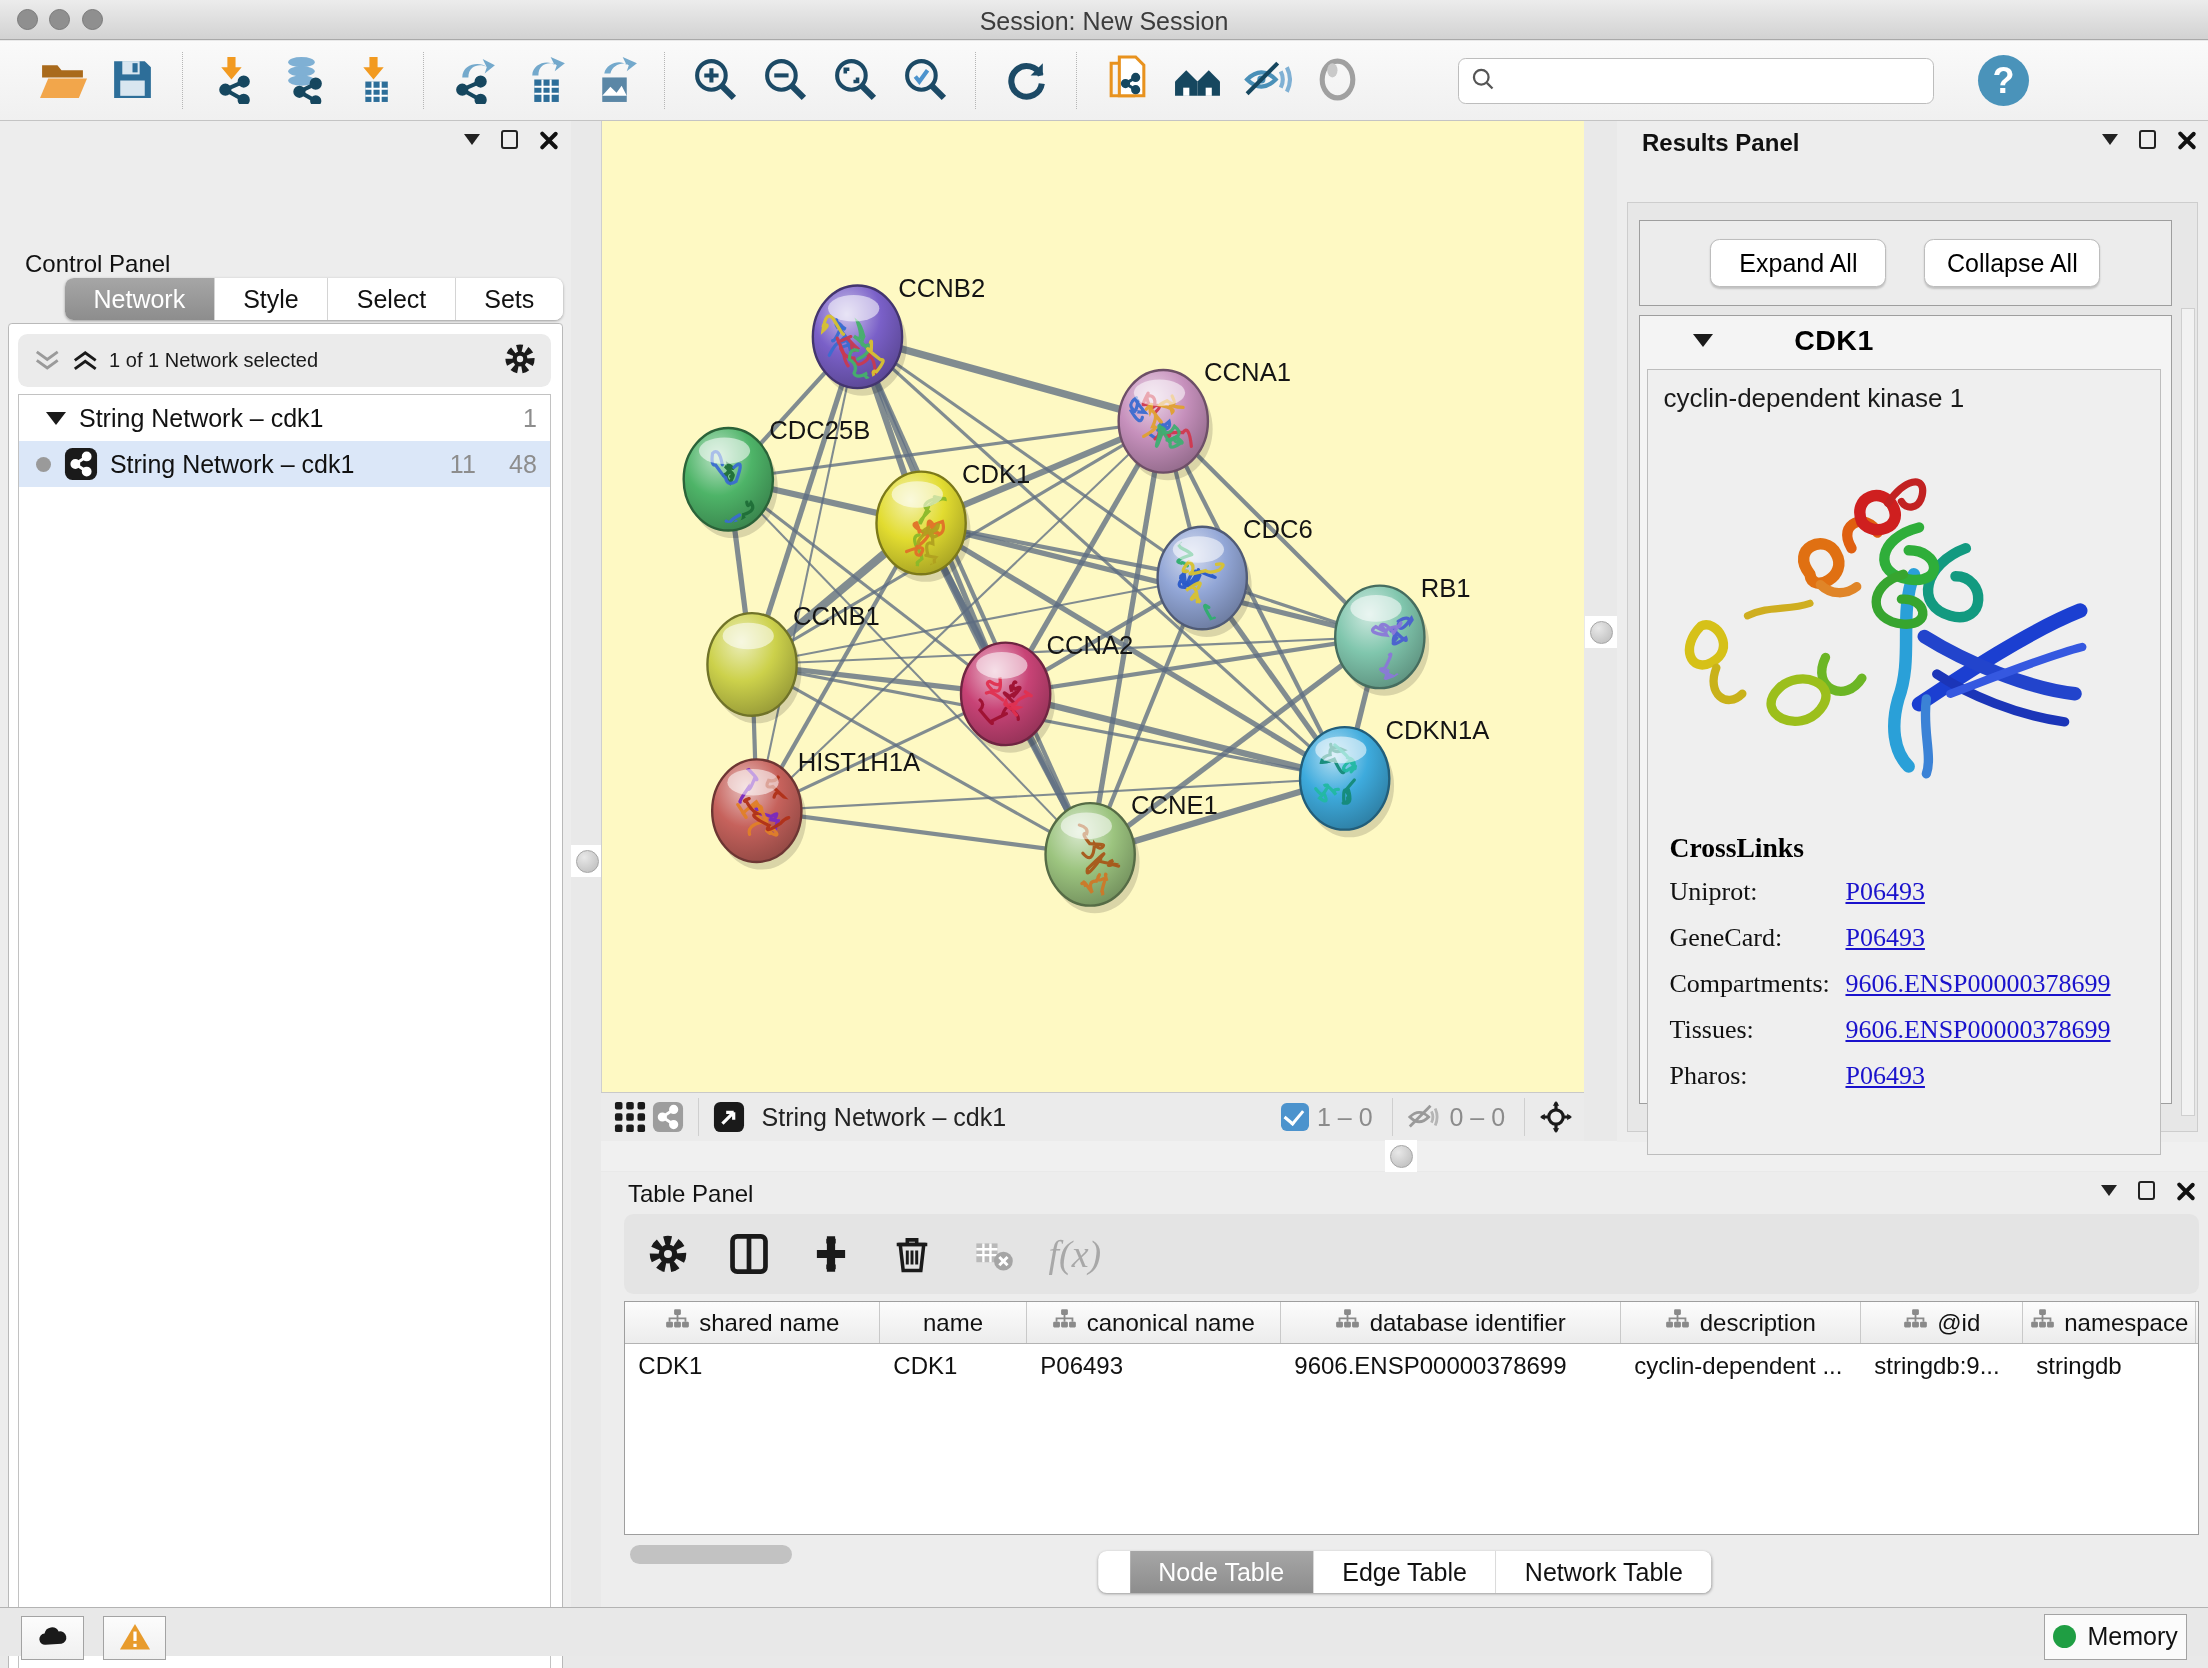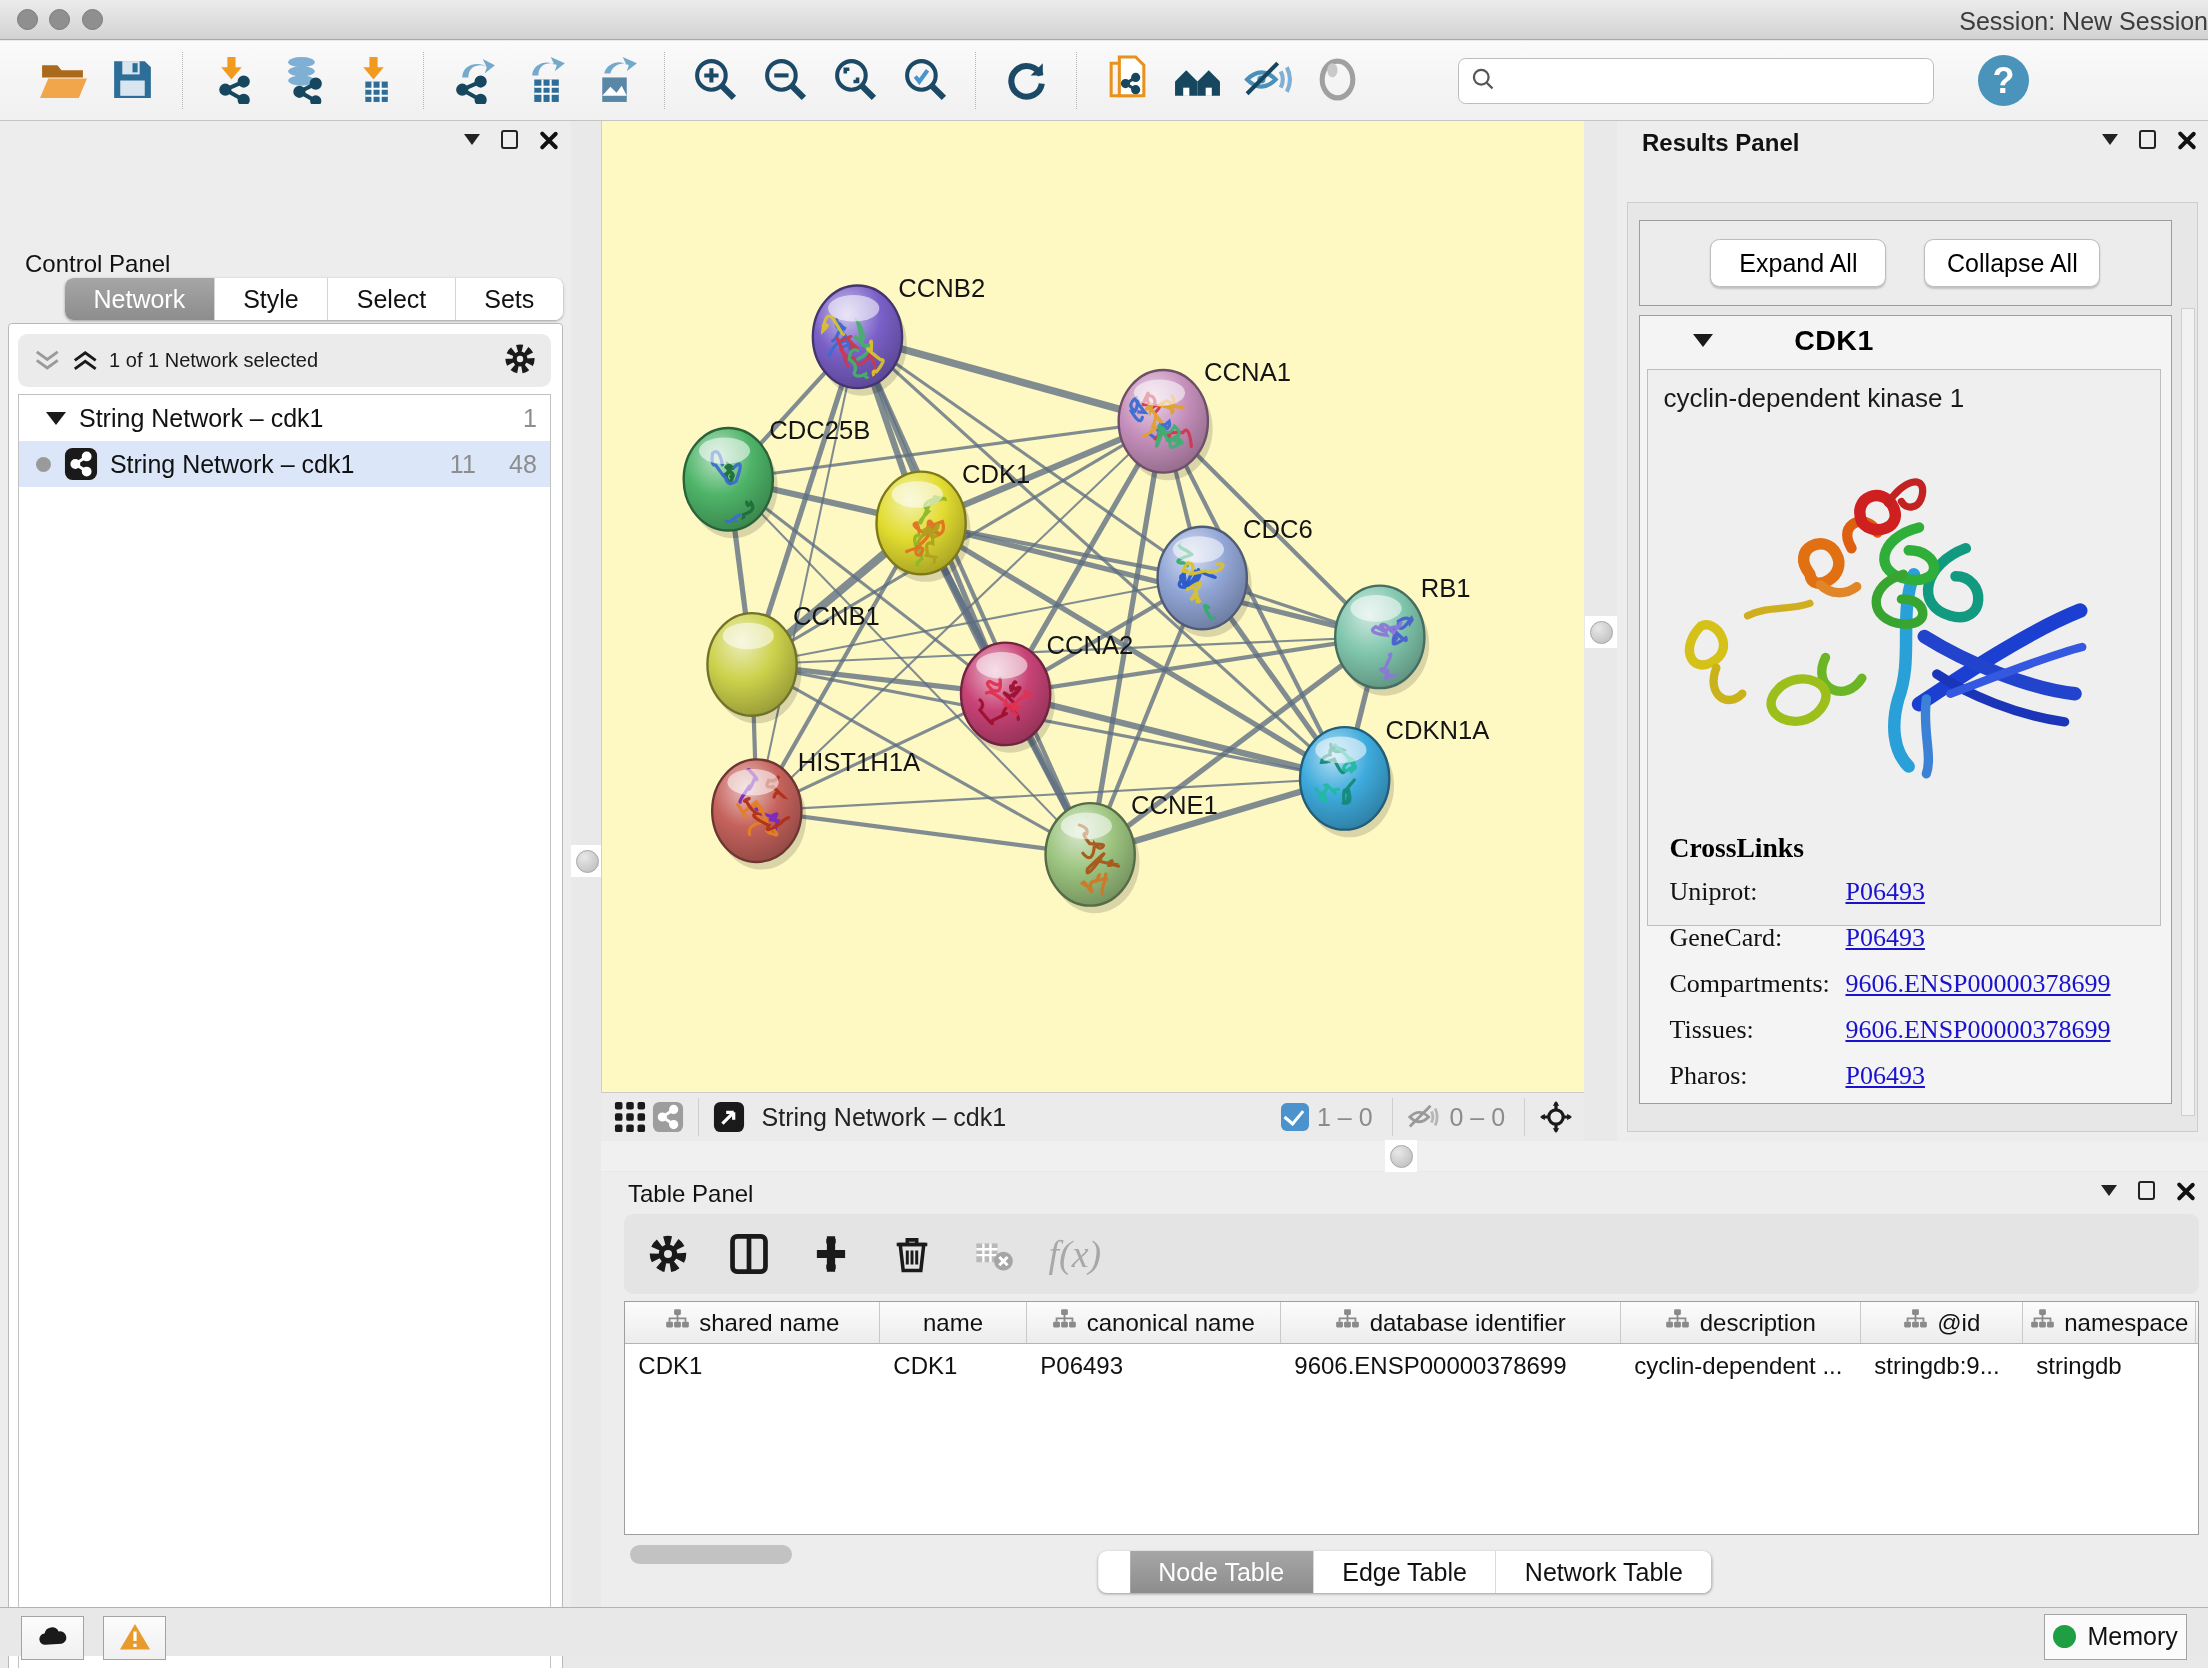--- a/index.html
+++ b/index.html
@@ -5,21 +5,21 @@
   * { margin:0; padding:0; box-sizing:border-box; }
   html,body { width:2208px; height:1668px; overflow:hidden; background:#e9e9e9;
               font-family:"Liberation Sans", sans-serif; -webkit-font-smoothing:antialiased; }
   #app { position:relative; width:2208px; height:1668px; }
 
   
   #titlebar { position:absolute; left:0; top:0; width:2208px; height:40px;
               background:linear-gradient(#ececec,#d2d2d2); border-bottom:1px solid #a9a9a9; }
   .traffic { position:absolute; left:17px; top:8.6px; display:flex; gap:11.4px; }
   .tl-dot { width:21px; height:21px; border-radius:50%; background:#8f8f8f; border:1px solid #7a7a7a; }
-  #win-title { position:absolute; left:0; right:0; top:6.7px; text-align:right;
+  #win-title { position:absolute; left:0; right:0; top:6.7px; text-align:center;
                font-size:25px; color:#3c3c3c; }
 
   
   #toolbar { position:absolute; left:0; top:41px; width:2208px; height:80px;
              background:linear-gradient(#fafafa,#f0f0f0); border-bottom:1px solid #c4c4c4;
              display:flex; align-items:center; padding-left:27px; }
   .tbtn { width:70px; height:65px; display:flex; align-items:center; justify-content:center; cursor:default; }
   .tbtn svg { width:49px; height:49px; }
   .tsep { width:0; height:57px; border-left:1.9px dotted #b5b5b5; margin:0 15px; }
   #search-wrap { margin-left:86px; width:476px; height:46px; background:#fff; border:1.9px solid #bdbdbd;
@@ -98,21 +98,21 @@
                background:#f2f2f2; border:1px solid #cfcfcf; }
   #rp-buttons { position:absolute; left:11.4px; top:17px; width:533px; height:86px;
                 background:#ececec; border:1.9px solid #9e9e9e; display:flex; align-items:center; justify-content:center; gap:38px; }
   .rp-btn { min-width:176px; height:48px; background:#fff; border:1px solid #bdbdbd; border-radius:9.5px;
             font-size:25px; font-family:inherit; box-shadow:0 1.9px 1.9px rgba(0,0,0,.18); }
   #entry-card { position:absolute; left:11.4px; top:112px; width:533px; height:789px;
                 background:#f4f4f4; border:1.9px solid #9e9e9e; }
   #entry-head { height:49px; display:flex; align-items:center; }
   #entry-head .caret-down { margin-left:53px; }
   #entry-name { font-size:28.5px; font-weight:bold; margin-left:68px; letter-spacing:0.5px; }
-  #entry-sub { position:absolute; left:7.6px; top:53px; width:514px; height:557px;
+  #entry-sub { position:absolute; left:7.6px; top:53px; width:514px; height:786px;
                background:#efefef; border:1px solid #bdbdbd; }
   #entry-desc { font-size:26px; color:#1a1a1a; padding:13.3px 0 0 15px; }
   #protein-svg { position:absolute; left:5.7px; top:61px; width:447px; height:380px; }
   #xl-block { position:absolute; left:21px; top:462px; font-family:"Liberation Serif", serif; }
   #xl-title { font-size:27.6px; font-weight:bold; color:#000; margin-bottom:13.3px; }
   .xl-row { display:flex; margin-bottom:16px; font-size:26px; }
   .xl-label { width:176px; color:#111; }
   .xl-value { color:#1a12cc; text-decoration:underline; }
 
   

